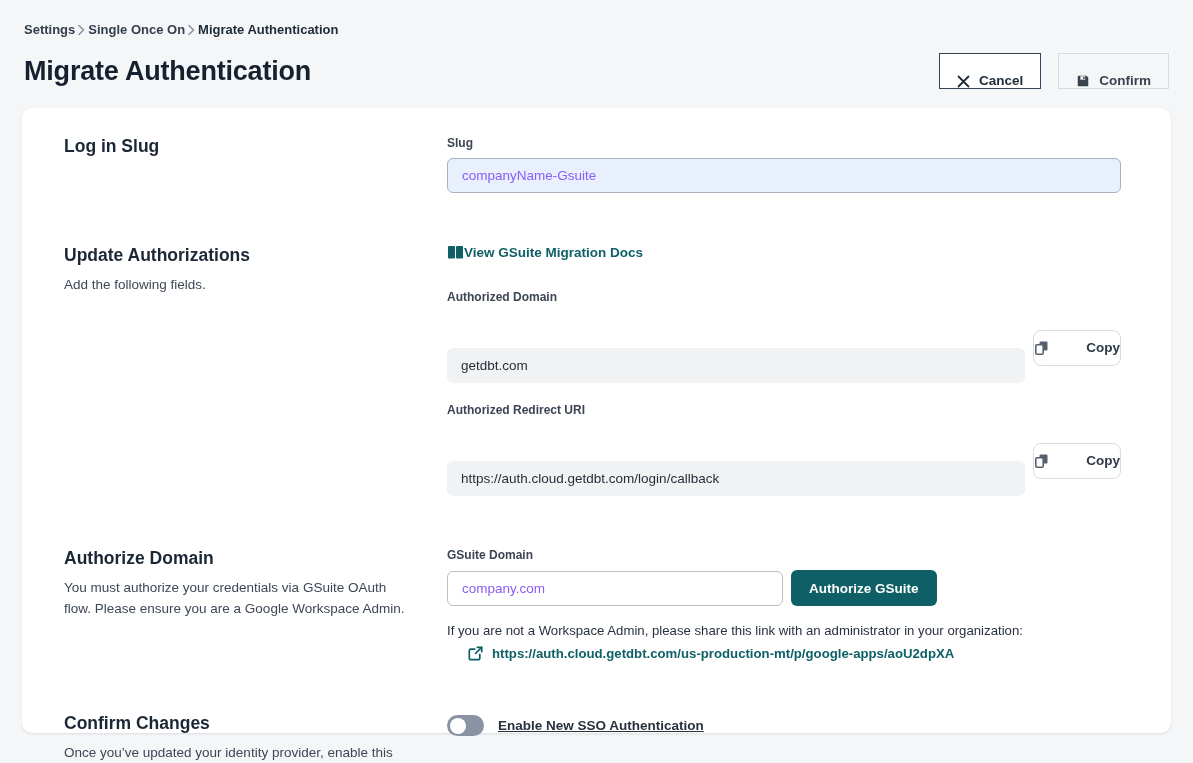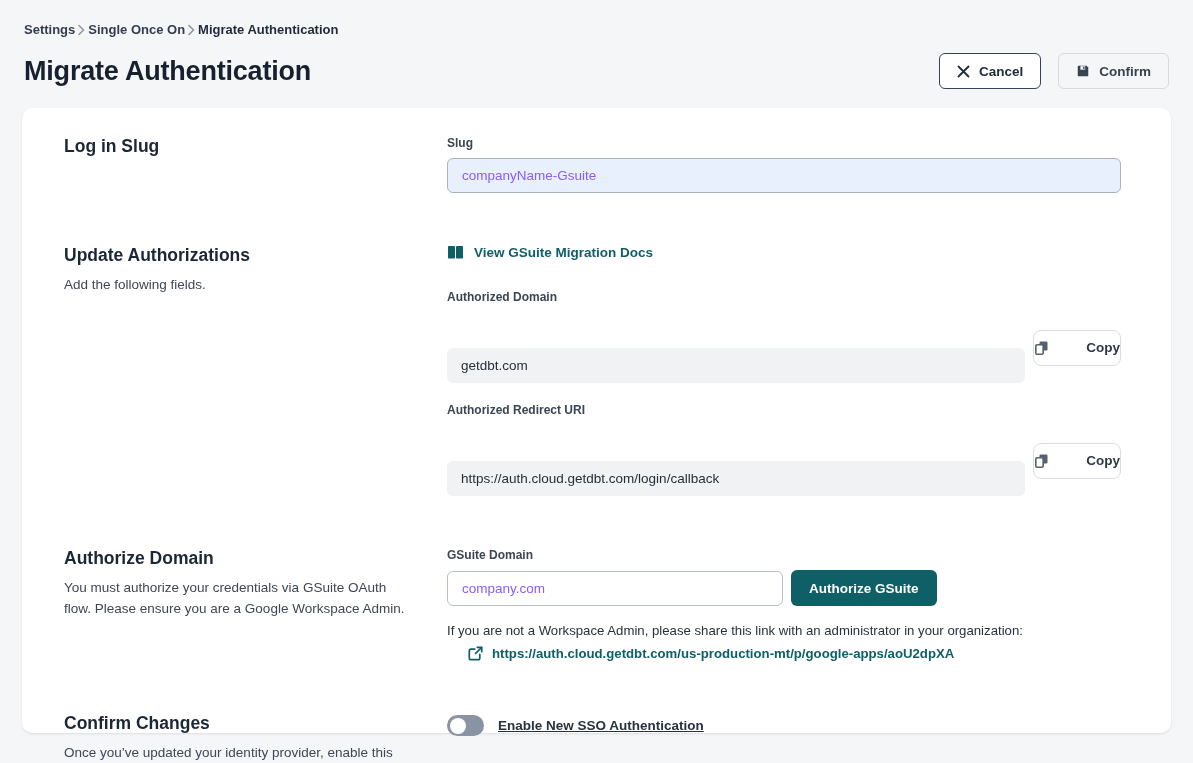--- a/index.html
+++ b/index.html
@@ -14,22 +14,22 @@
   
   .page-header { padding: 22px 24px 0 24px; }
   .breadcrumb { display: flex; align-items: center; gap: 2px; font-size: 13px; }
   .crumb { color: #323d4d; font-weight: 600; cursor: pointer; }
   .crumb.current { color: #1e2a38; font-weight: 700; }
   .crumb-sep { display: flex; align-items: center; color: #8d95a2; }
 
   .title-row { display: flex; align-items: center; justify-content: space-between; margin-top: 16px; }
   .page-title { font-size: 27px; font-weight: 700; color: #16202e; letter-spacing: -0.2px; }
   .header-actions { display: flex; gap: 17px; }
-  .btn { display: inline-flex; align-items: center; gap: 9px; height: 36px; padding: 0 17px;
-         border-radius: 6px; font-size: 13.5px; font-weight: 600; cursor: pointer;
+  .btn { display: inline-flex; align-items: flex-end; gap: 9px; height: 36px; padding: 0 17px;
+         border-radius: 0; font-size: 13.5px; font-weight: 600; cursor: pointer;
          font-family: "Liberation Sans", sans-serif; }
   .btn-cancel { background: #ffffff; border: 1px solid #36415a; color: #212c3b; }
   .btn-confirm { background: #f5f6f7; border: 1px solid #d7dbe0; color: #39424f; }
 
   
   .card {
     margin: 19px 22px 0 22px;
     background: #ffffff;
     border-radius: 10px;
     box-shadow: 0 1px 3px rgba(30,42,56,0.08), 0 1px 2px rgba(30,42,56,0.04);
@@ -45,21 +45,21 @@
 
   .field-label { font-size: 12px; font-weight: 700; color: #3c4553; margin-bottom: 8px; }
   .helper-text { margin-top: 10px; font-size: 13px; color: #6a7380; }
 
   input.text-input {
     height: 35px; border-radius: 6px; font-size: 13.5px; color: #8b5cf6;
     padding: 8px 14px; outline: none; font-family: "Liberation Sans", sans-serif;
   }
   .slug-input { width: 100%; background: #e8f0fe; border: 1px solid #a9b1bd; }
 
-  .docs-link { display: inline-flex; align-items: center; gap: 10px; color: #0e5f66;
+  .docs-link { display: inline-flex; align-items: center; gap: 0; color: #0e5f66;
                font-size: 13.5px; font-weight: 700; cursor: pointer; }
 
   .field-block { margin-top: 20px; }
   .field-block.first { margin-top: 26px; }
   .copy-row { display: flex; align-items: center; gap: 8px; }
   .readonly-field {
     flex: 1; height: 35px; background: #f1f2f4; border-radius: 6px;
     display: flex; align-items: center; padding: 0 14px; font-size: 13.5px; color: #252f3a; margin-top: 36px;
   }
   .copy-btn { display: inline-flex; align-items: center; justify-content: space-between; gap: 20px;

